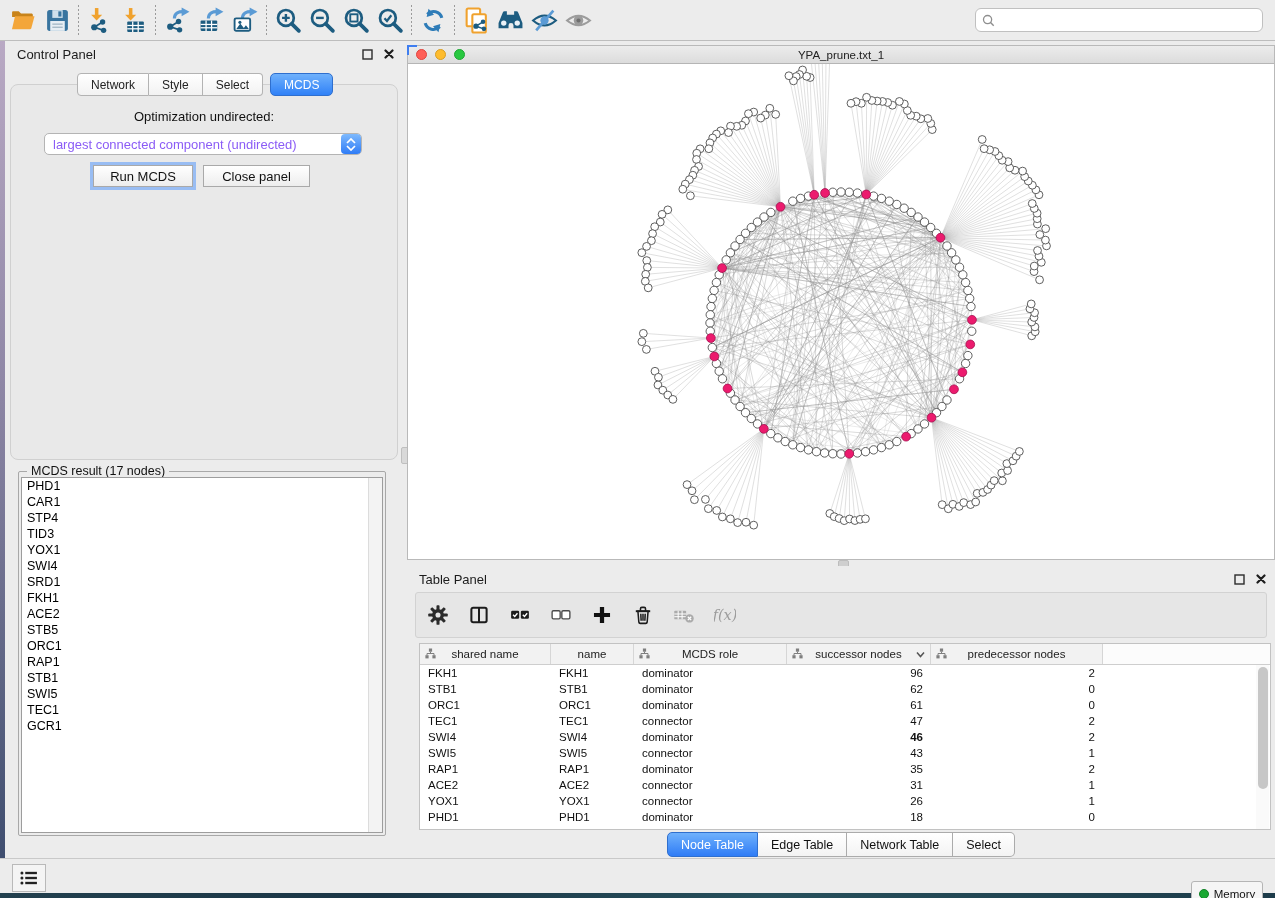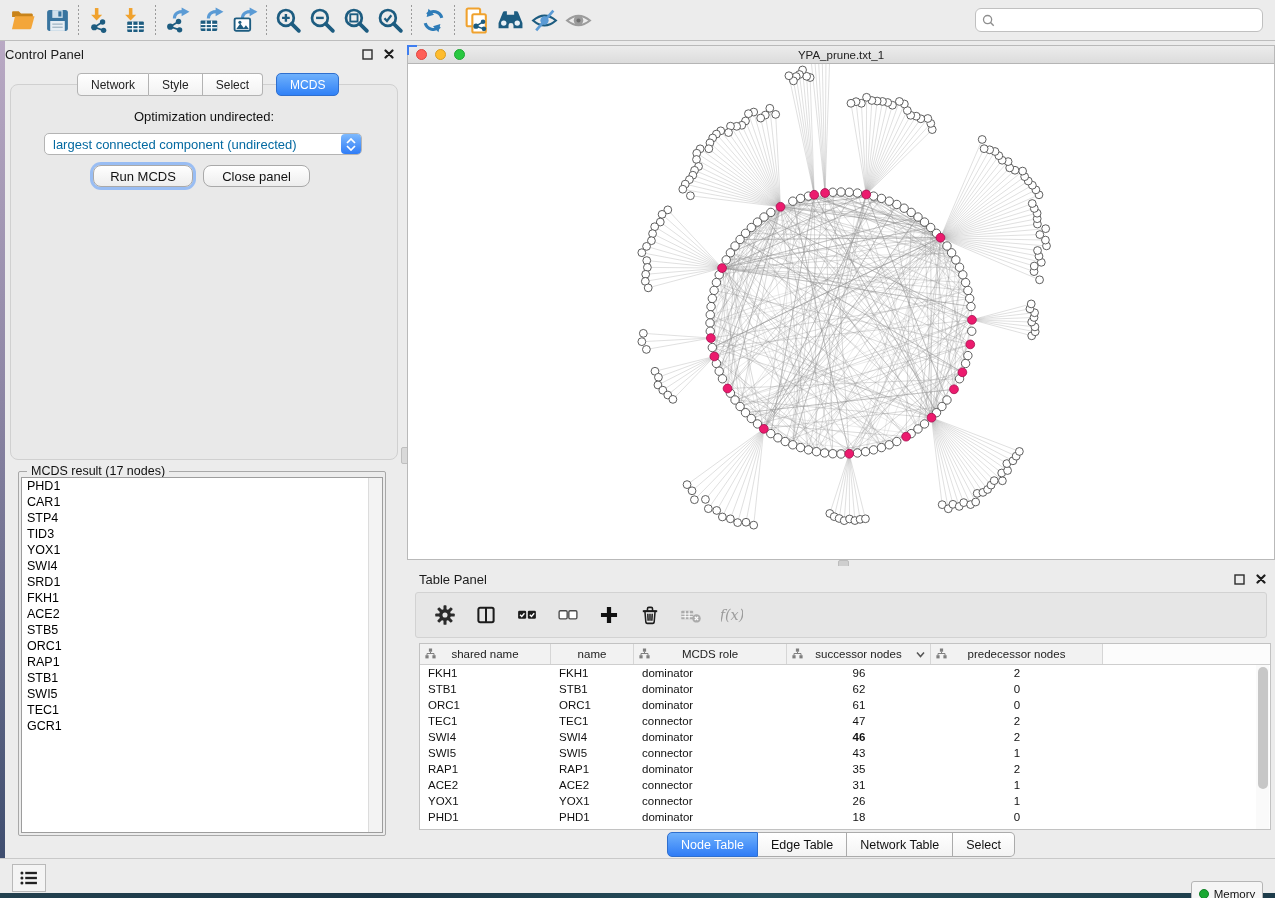--- a/index.html
+++ b/index.html
@@ -22,41 +22,41 @@
     background-image:linear-gradient(#9a9a9a 40%,transparent 0);
     background-size:1px 4px;}
   #tb-search{margin-left:auto;margin-right:12px;width:288px;height:24px;
     background:#fff;border:1px solid #c0c0c0;border-radius:6px;
     display:flex;align-items:center;padding:0 6px;box-sizing:border-box;}
   #tb-search input{border:none;outline:none;flex:1;font-size:12px;background:transparent;
     font-family:"Liberation Sans",sans-serif;}
   
   #control-panel{left:5px;top:41px;width:398px;height:817px;background:#ececec;}
   .panel-header{height:26px;display:flex;align-items:center;font-size:13px;color:#1c1c1c;}
-  .panel-header .ph-title{padding-left:0;flex:1;}
+  .panel-header .ph-title{padding-left:12px;flex:1;}
   .ph-icon{width:16px;height:14px;display:flex;align-items:center;justify-content:center;margin-right:6px;}
   #cp-tabs{left:72px;top:32px;height:21px;display:flex;position:absolute;}
   .cp-tab{height:21px;padding:0 13px;font-size:12px;display:flex;align-items:center;
     background:linear-gradient(#ffffff,#f2f2f2);border:1px solid #b3b3b3;color:#222;
     border-left:none;position:relative;z-index:3;}
   .cp-tab:first-child{border-left:1px solid #b3b3b3;border-radius:4px 0 0 4px;}
   .cp-tab:nth-child(3){border-radius:0 4px 4px 0;}
-  .cp-tab.active{margin-left:13px;border-radius:5px;border:1px solid #2f6fce;
+  .cp-tab.active{margin-left:7px;border-radius:5px;border:1px solid #2f6fce;
     background:linear-gradient(#6fb1fc,#3081f7);color:#fff;}
   #cp-inner{left:5px;top:43px;width:388px;height:376px;background:#e9e9e9;
     border:1px solid #d0d0d0;border-radius:8px;box-sizing:border-box;}
   #opt-label{left:0;top:68px;width:398px;text-align:center;font-size:13px;color:#111;}
   #criterion{left:39px;top:92px;width:318px;height:22px;background:#fff;
     border:1px solid #b4b4b4;border-radius:5px;display:flex;align-items:center;box-sizing:border-box;}
-  #criterion .dd-text{flex:1;font-size:13px;padding-left:8px;color:#0369a1;white-space:nowrap;}
+  #criterion .dd-text{flex:1;font-size:13px;padding-left:8px;color:#8b5cf6;white-space:nowrap;}
   #criterion .dd-step{width:20px;height:20px;border-radius:4px;margin-right:0px;
     background:linear-gradient(#7db9fd,#2f7cf6);display:flex;flex-direction:column;
     align-items:center;justify-content:center;gap:1px;}
   .mac-btn{position:absolute;height:22px;background:linear-gradient(#ffffff,#ededed);
-    border:1px solid #a9a9a9;border-radius:8px;font-size:13px;color:#111;
+    border:1px solid #a9a9a9;border-radius:0;font-size:13px;color:#111;
     display:flex;align-items:center;justify-content:center;font-family:"Liberation Sans",sans-serif;}
   #run-btn{left:88px;top:124px;width:100px;box-shadow:0 0 0 3px rgba(88,153,251,.55);}
   #close-btn{left:198px;top:124px;width:107px;}
   
   #result-group{left:13px;top:430px;width:368px;height:365px;
     border:1px solid #a8a8a8;border-radius:2px;box-sizing:border-box;background:#ececec;}
   #result-title{position:absolute;left:8px;top:-8px;background:#ececec;padding:0 4px;
     font-size:12.5px;color:#111;}
   #result-list{position:absolute;left:2px;top:5px;width:362px;height:356px;background:#fff;
     border:1px solid #9d9d9d;box-sizing:border-box;overflow:hidden;}
@@ -80,35 +80,35 @@
   #tl-red{background:#ff5f57;border:1px solid #e0443e;}
   #tl-yellow{background:#febc2e;border:1px solid #d89e24;}
   #tl-green{background:#28c840;border:1px solid #1ea734;}
   #net-focus-corner{position:absolute;left:-1px;top:-1px;width:8px;height:8px;
     border-left:2px solid #3f7ef0;border-top:2px solid #3f7ef0;}
   #net-canvas{position:absolute;left:0;top:18px;width:866px;height:495px;background:#fff;}
   
   #table-panel{left:407px;top:566px;width:868px;height:292px;background:#ececec;}
   #tp-toolbar{position:absolute;left:8px;top:26px;width:852px;height:46px;background:#e6e6e6;
     border:1px solid #d2d2d2;border-radius:3px;display:flex;align-items:center;
-    padding-left:12px;box-sizing:border-box;gap:7px;}
+    padding-left:5px;box-sizing:border-box;gap:7px;}
   .tp-btn{width:34px;height:34px;border:none;background:transparent;display:flex;
     align-items:center;justify-content:center;}
   .tp-btn svg{width:26px;height:26px;}
   #tbl{position:absolute;left:12px;top:77px;width:852px;height:187px;background:#fff;
     border:1px solid #c2c2c2;box-sizing:border-box;overflow:hidden;}
   #tbl-head{display:flex;height:20px;background:#f2f2f2;border-bottom:1px solid #cecece;}
   .th{position:relative;display:flex;align-items:center;justify-content:center;
     border-right:1px solid #d6d6d6;font-size:11.5px;color:#222;box-sizing:border-box;}
   .th .tree-ic{position:absolute;left:5px;top:4px;}
   .th .sort-ic{position:absolute;right:5px;top:7px;}
   .th.filler{border-right:none;background:#fcfcfc;flex:1;}
   .tr{display:flex;height:16px;align-items:center;}
   .td{font-size:11.5px;color:#111;box-sizing:border-box;padding:0 8px;white-space:nowrap;}
-  .td.num{text-align:center;}
+  .td.num{text-align:right;}
   #tbl-vscroll{position:absolute;right:1px;top:21px;width:13px;height:164px;background:#fafafa;}
   #tbl-thumb{position:absolute;left:1.5px;top:2px;width:10px;height:122px;background:#c7c7c7;border-radius:5px;}
   
   #tp-tabs{position:absolute;left:0;top:266px;width:868px;display:flex;justify-content:center;}
   .tp-tab{height:23px;padding:0 13px;display:flex;align-items:center;font-size:12.5px;color:#111;
     background:linear-gradient(#ffffff,#f3f3f3);border:1px solid #ababab;border-left:none;}
   .tp-tab:first-child{border-left:1px solid #ababab;border-radius:5px 0 0 5px;}
   .tp-tab:last-child{border-radius:0 5px 5px 0;}
   .tp-tab.active{background:linear-gradient(#6fb1fc,#2f7cf6);color:#fff;border-color:#2f6fce;}
   

